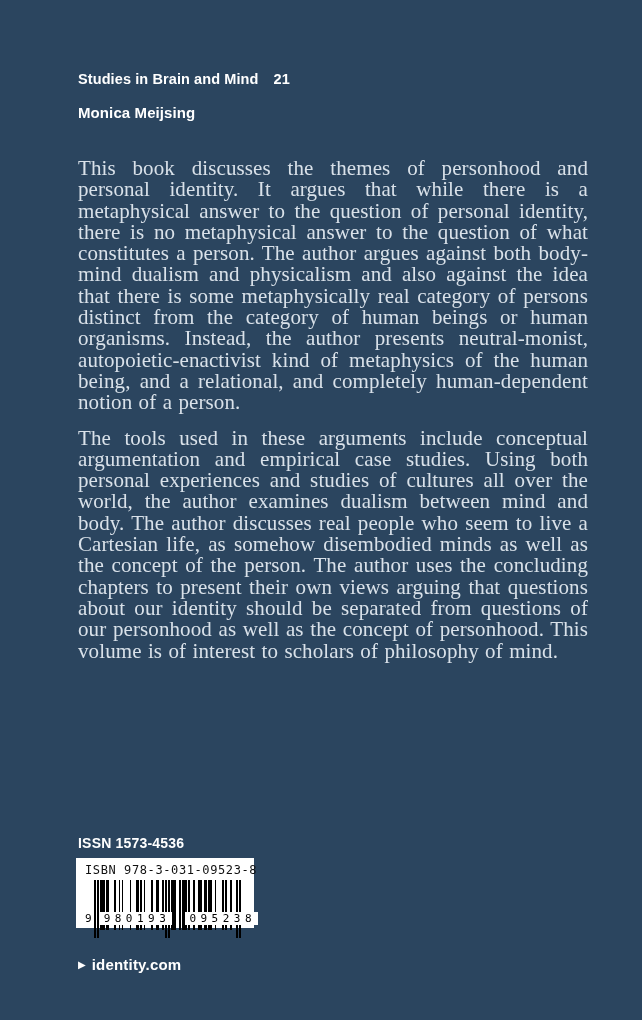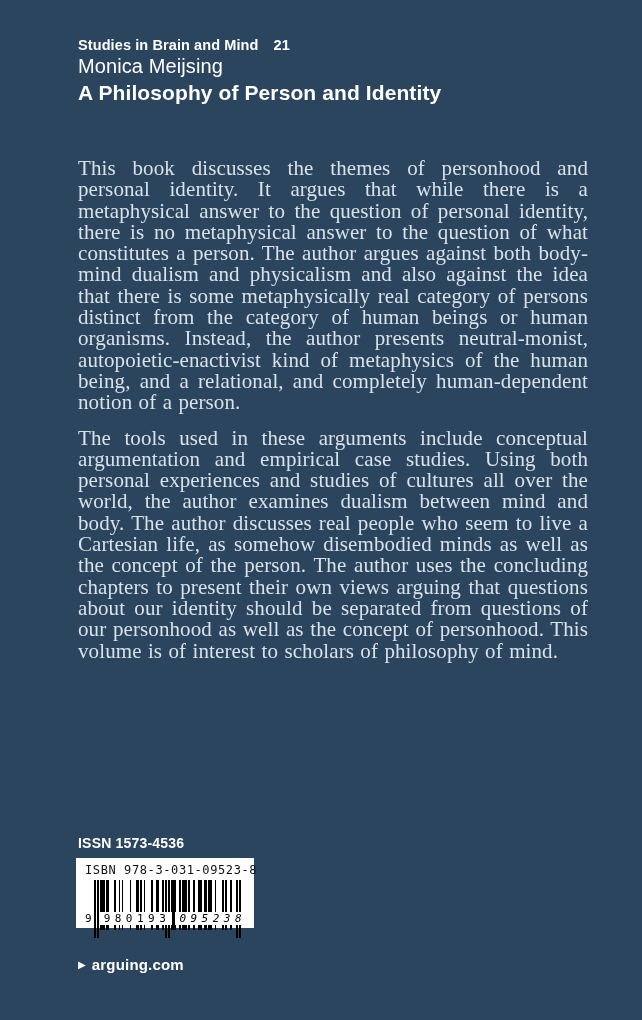--- a/index.html
+++ b/index.html
@@ -11,23 +11,23 @@
   html,body{background:#1c2b3a;}
   .page{
     position:relative;
     width:642px;height:1020px;
     background:var(--bg);
     font-family:"Liberation Sans",sans-serif;
     overflow:hidden;
   }
   
   .header{position:absolute;left:78px;top:37px;right:50px;color:var(--heading);}
-  .series-line{font-size:14.5px;font-weight:bold;letter-spacing:.1px;}
+  .series-line{font-size:14.5px;font-weight:bold;letter-spacing:.1px;margin-top:34px;}
   .series-volume{display:inline-block;margin-left:15px;}
-  .author{margin-top:2px;font-size:20px;font-weight:400;letter-spacing:.1px;}
+  .author{margin-top:17px;font-size:15px;font-weight:700;letter-spacing:.1px;}
   .title{margin-top:3px;font-size:21px;font-weight:bold;letter-spacing:.1px;}
   .subtitle{margin-top:2px;font-size:14.5px;font-weight:400;letter-spacing:.1px;}
   
   .blurb{
     position:absolute;left:78px;top:158px;width:510px;
     font-family:"Liberation Serif","DejaVu Serif",serif;
     font-size:21px;line-height:21.3px;color:var(--body);
     text-align:justify;letter-spacing:.1px;word-spacing:1px;
   }
   .blurb p + p{margin-top:14px;}
@@ -46,35 +46,34 @@
   .module.bar{background:#000;}
   .module.bar.guard{height:58px;}
   .digits-row{
     position:absolute;left:9px;right:9px;bottom:3px;
     display:flex;align-items:flex-end;
     font-family:"DejaVu Sans Mono","Liberation Mono",monospace;
     font-size:11px;color:#000;z-index:2;
   }
   .digits-row .lead{width:10px;background:#fff;}
   .digits-row .group{background:#fff;letter-spacing:4.5px;padding:0 2px 0 4px;margin-left:8px;}
-  .digits-row .group.right{margin-left:3px;font-style:italic;}
+  .digits-row .group.right{margin-left:13px;}
   
   .publisher{position:absolute;left:78px;top:956px;display:flex;align-items:center;color:var(--heading);}
   .arrow-icon{font-size:10px;line-height:1;margin-right:6px;}
   .publisher-url{font-size:15px;font-weight:bold;letter-spacing:.2px;}
 </style>
 </head>
 <body>
 
 <div class="page">
 
   <div class="header">
     <div class="series-line"><span>Studies in Brain and Mind</span><span class="series-volume">21</span></div>
     <div class="author">Monica Meijsing</div>
-    <div class="title">A Philosophy of Person and Identity</div>
   </div>
 
   <div class="blurb">
     <p>This book discusses the themes of personhood and personal identity. It argues that while there is a metaphysical answer to the question of personal identity, there is no metaphysical answer to the question of what constitutes a person. The author argues against both body-mind dualism and physicalism and also against the idea that there is some metaphysically real category of persons distinct from the category of human beings or human organisms. Instead, the author presents neutral-monist, autopoietic-enactivist kind of metaphysics of the human being, and a relational, and completely human-dependent notion of a person.</p>
     <p>The tools used in these arguments include conceptual argumentation and empirical case studies. Using both personal experiences and studies of cultures all over the world, the author examines dualism between mind and body. The author discusses real people who seem to live a Cartesian life, as somehow disembodied minds as well as the concept of the person. The author uses the concluding chapters to present their own views arguing that questions about our identity should be separated from questions of our personhood as well as the concept of personhood. This volume is of interest to scholars of philosophy of mind.</p>
   </div>
 
   <div class="issn">ISSN 1573-4536</div>
 
   <div class="barcode-box">
@@ -178,16 +177,16 @@
       </div>
     <div class="digits-row">
       <span class="lead">9</span>
       <span class="group">980193</span>
       <span class="group right">095238</span>
     </div>
   </div>
 
   <div class="publisher">
     <span class="arrow-icon">▶</span>
-    <span class="publisher-url">arguing.com</span>
+    <span class="publisher-url">identity.com</span>
   </div>
 
 </div>
 
 </body></html>

